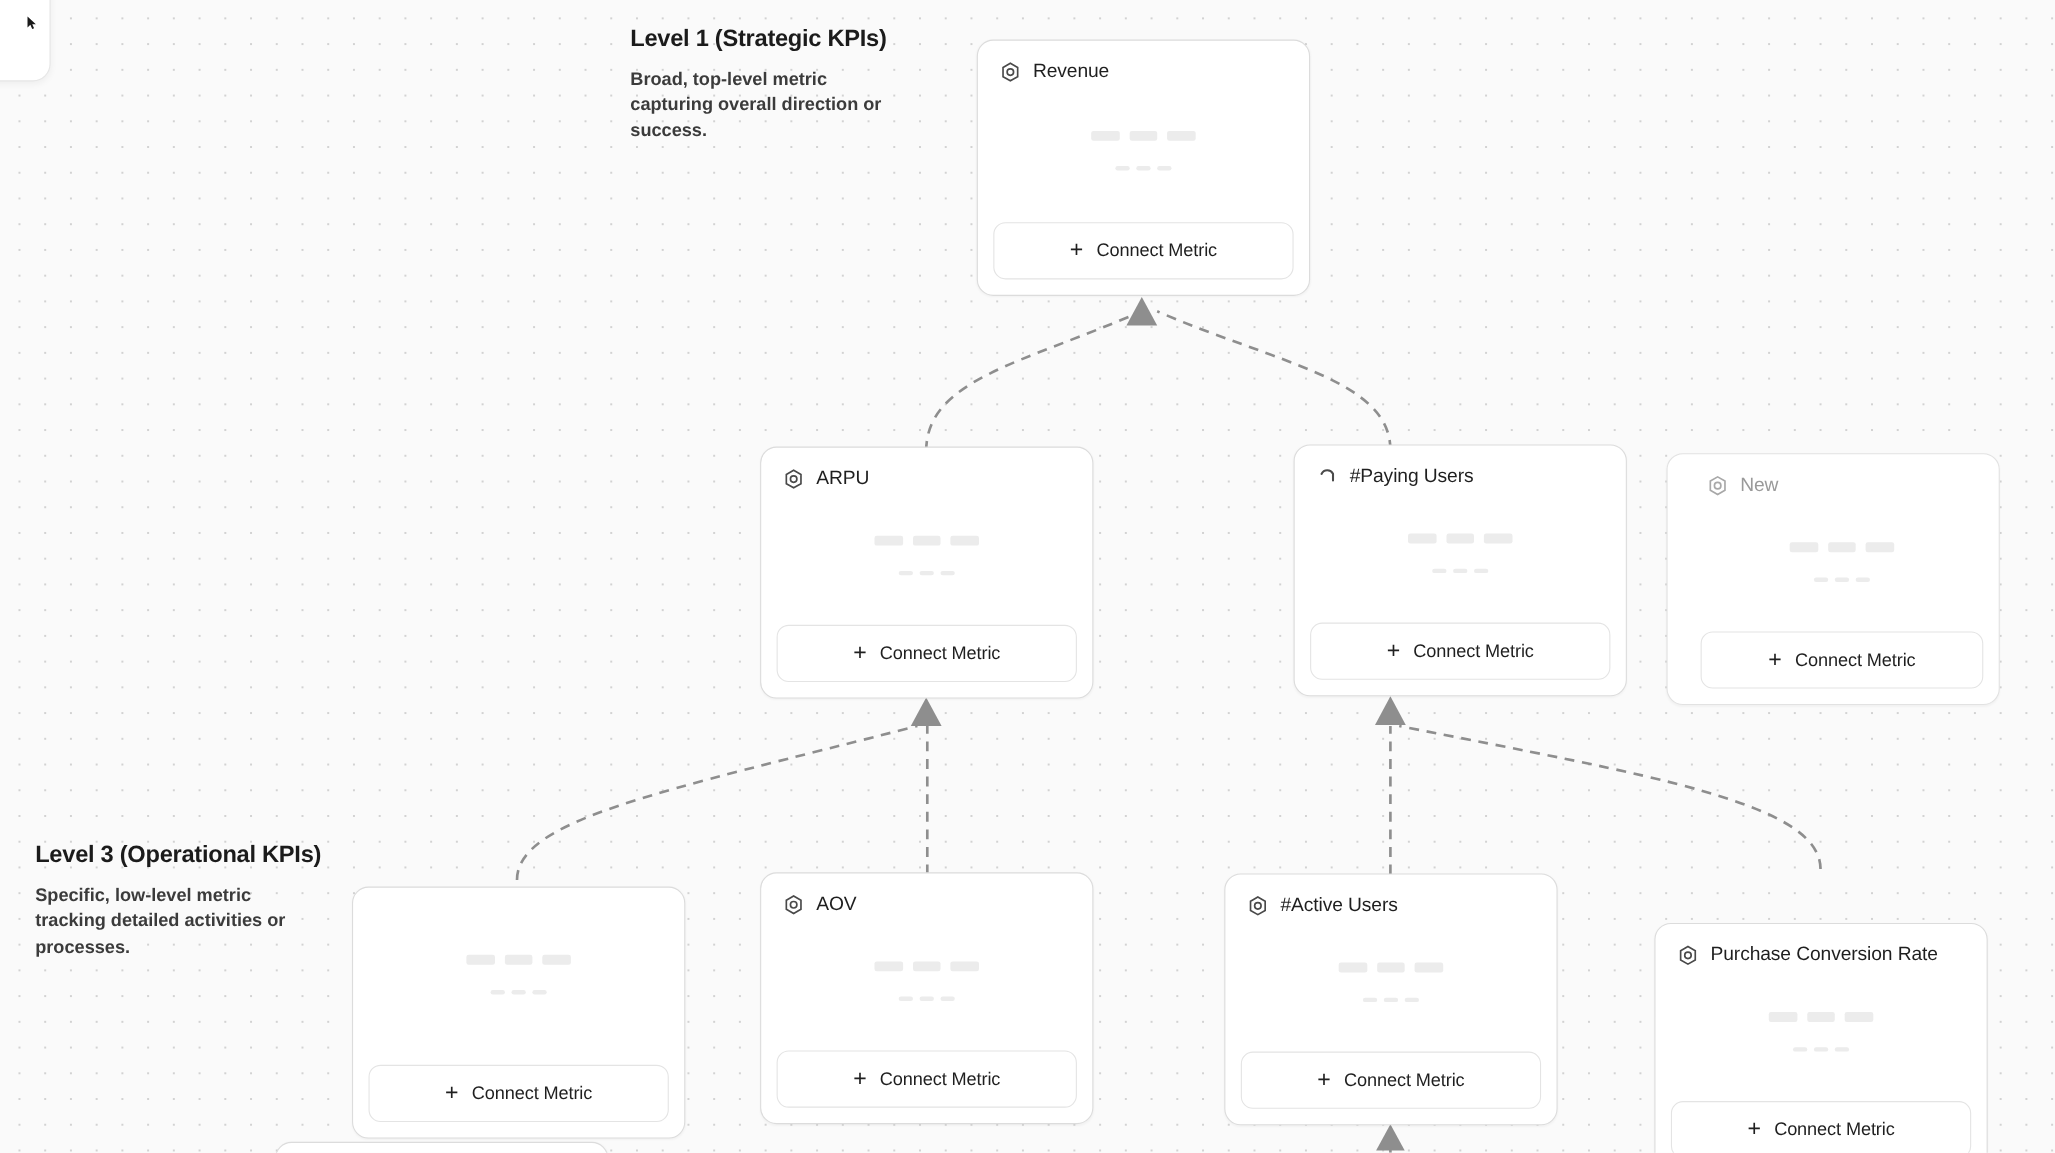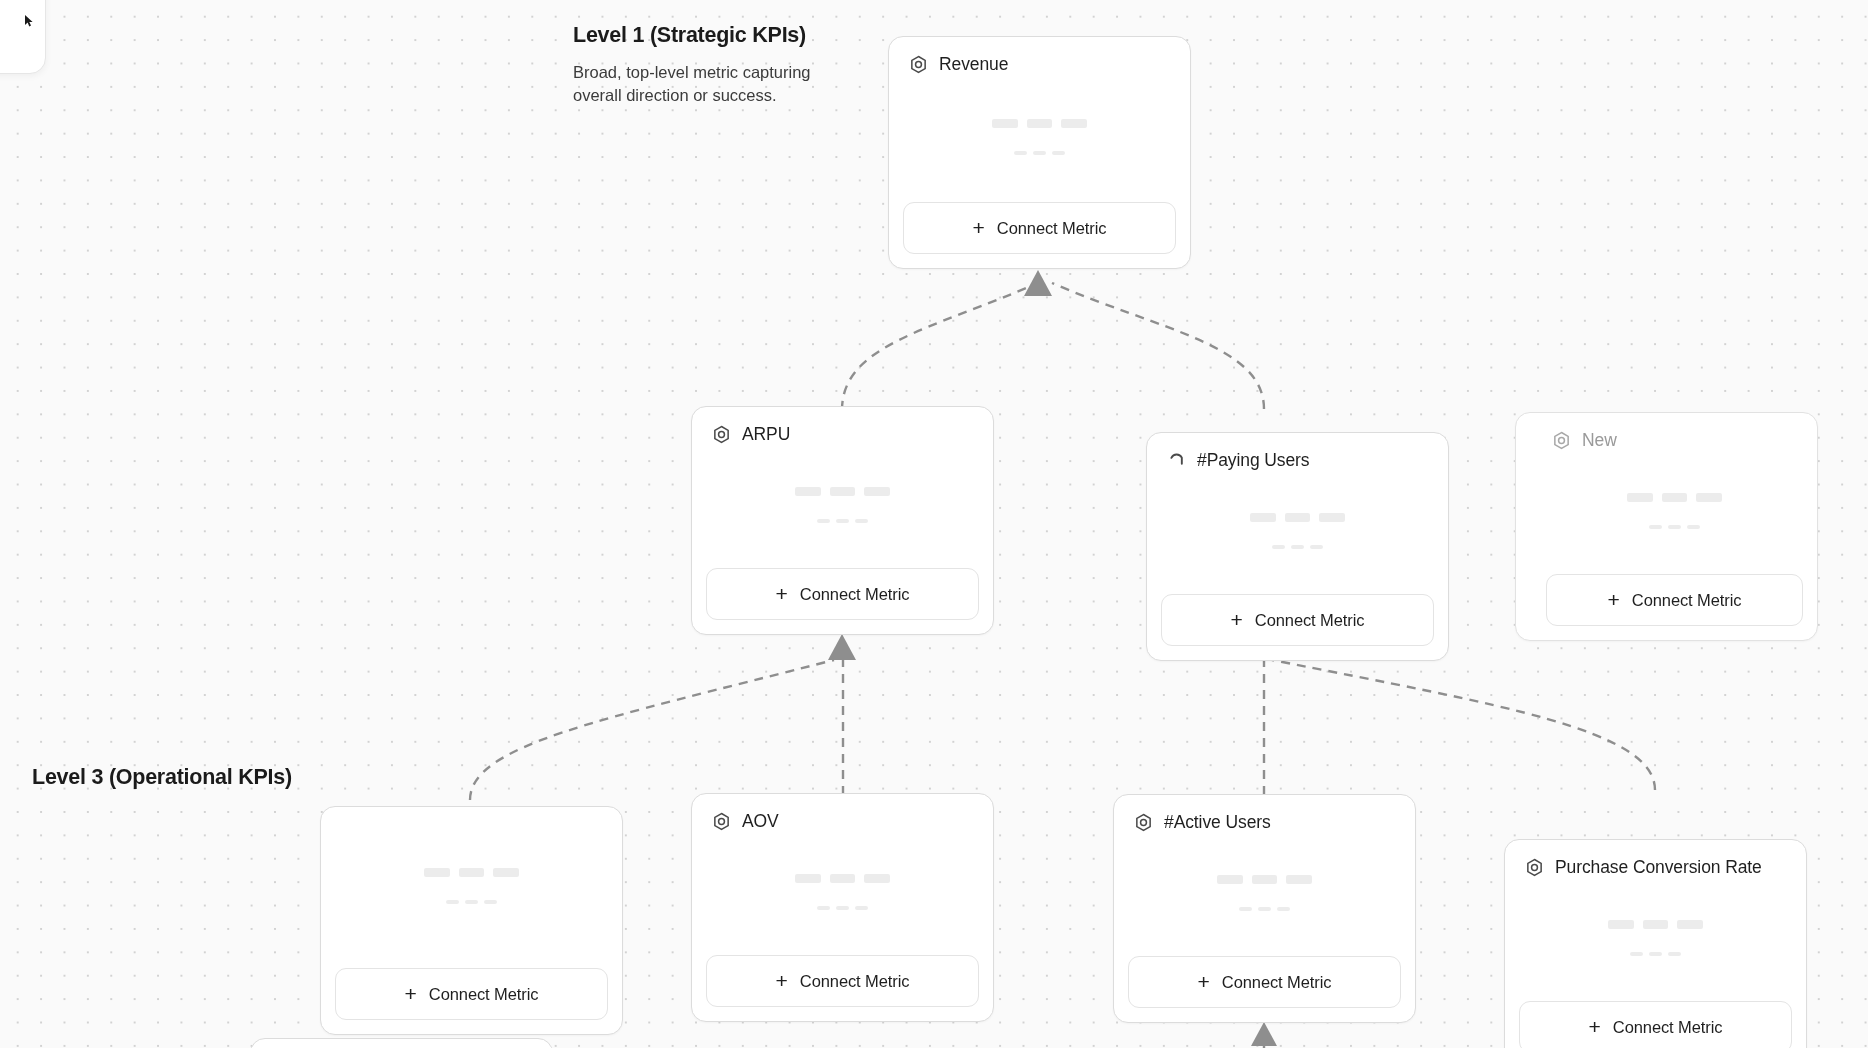--- a/index.html
+++ b/index.html
@@ -56,21 +56,21 @@
     font-weight: 700;
     letter-spacing: -0.25px;
     color: #1b1b1b;
     white-space: nowrap;
   }
   .level-desc {
     margin-top: 13px;
     font-size: 16.5px;
     line-height: 1.42;
     color: #3b3b3b;
-    font-weight: 400;
+    font-weight: 700;
   }
 
   #level1-label { left: 573px; top: 23px; }
   #level2-label { left: 380px; top: 369px; }
   #level2-label .level-desc { margin-left: 2px; }
   #level3-label { left: 32px; top: 765px; }
   #level3-label .level-desc { margin-left: 0px; }
 
   
   .card {
@@ -80,21 +80,21 @@
     border-radius: 15px;
     z-index: 2;
     display: flex;
     flex-direction: column;
     box-shadow: 0 1px 2px rgba(0,0,0,0.035);
   }
   .card.dim { border-color: #e2e2e2; }
 
   .card-head {
     display: flex;
-    align-items: center;
+    align-items: flex-end;
     gap: 11px;
     padding: 17px 20px 0 20px;
   }
   .card-title {
     font-size: 17.5px;
     font-weight: 500;
     color: #1f1f1f;
     letter-spacing: -0.1px;
     white-space: nowrap;
   }
@@ -203,20 +203,21 @@
   </svg>
 
   <div class="level-label" id="level1-label">
     <div class="level-title">Level 1 (Strategic KPIs)</div>
     <div class="level-desc" style="max-width:245px">Broad, top-level metric capturing overall direction or success.</div>
   </div>
 
 
   <div class="level-label" id="level3-label">
     <div class="level-title">Level 3 (Operational KPIs)</div>
+    <div class="level-desc" style="max-width:250px">Specific, low-level metric tracking detailed activities or processes.</div>
   </div>
 
   <div class="card" style="left:888px; top:36px; width:303px; height:233px;">
     <div class="card-head">
       <svg class="hex-icon" viewBox="0 0 20 20">
         <path d="M10 1.6 L17 5.6 L17 14.4 L10 18.4 L3 14.4 L3 5.6 Z"></path>
         <circle cx="10" cy="10" r="3.1"></circle>
       </svg>
       <span class="card-title">Revenue</span>
     </div>
@@ -257,21 +258,21 @@
           <i class="bar"></i>
           <i class="bar"></i>
         </div>
     </div>
     <div class="connect-btn">
       <span class="plus">+</span>
       <span class="lbl">Connect Metric</span>
     </div>
   </div>
 
-  <div class="card" style="left:1146px; top:404px; width:303px; height:229px;margin-top:28px;">
+  <div class="card" style="left:1176px; top:404px; width:303px; height:229px;">
     <div class="card-head">
       <svg class="spin-icon" viewBox="0 0 20 20">
         <path d="M4.6 7.2 A6.2 6.2 0 0 1 15.6 7.0 L15.6 13.4"></path>
       </svg>
       <span class="card-title">#Paying Users</span>
     </div>
     <div class="card-body">
       <div class="skel-row big">
           <i class="bar"></i>
           <i class="bar"></i>

